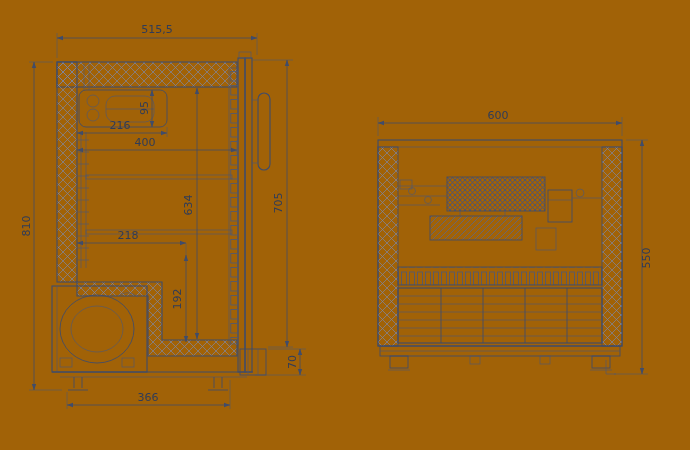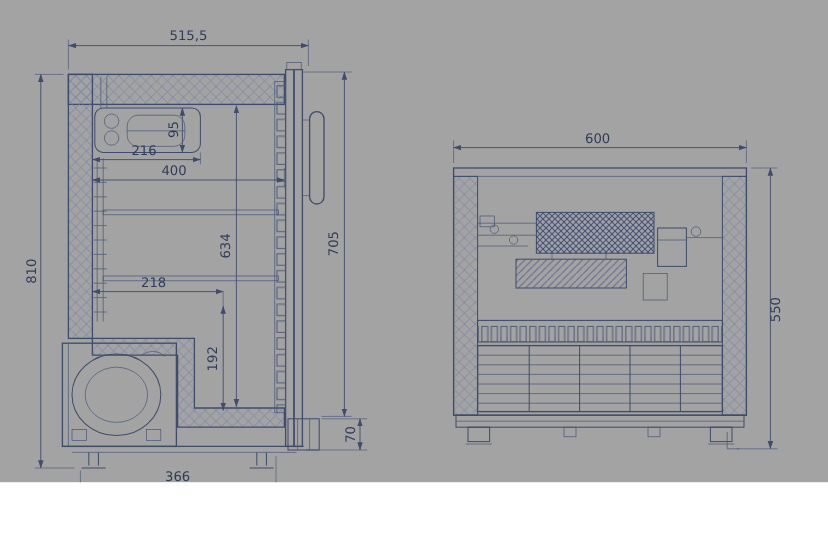--- a/index.html
+++ b/index.html
@@ -1,17 +1,17 @@
 <!DOCTYPE html>
 <html><head>
 <meta charset="utf-8">
 <style>
   html,body { margin:0; padding:0; background:#ffffff; }
   .sheet {
-    width:690px; height:402px; background:#a3a3a3; position:relative;
+    width:690px; height:450px; background:#a16207; position:relative;
     font-family:"DejaVu Sans", sans-serif; overflow:hidden;
   }
   svg { display:block; }
   .ol { stroke:#3f4c6b; stroke-width:1.1; }
   .md { stroke:#3f4c6b; stroke-width:0.85; }
   .tn { stroke:#4a5878; stroke-width:0.6; }
   .ext{ stroke:#4a5878; stroke-width:0.55; }
   .dm { stroke:#3f4c6b; stroke-width:0.75; }
   .dimtxt { font-size:11px; fill:#2f3c59; }
 </style>

